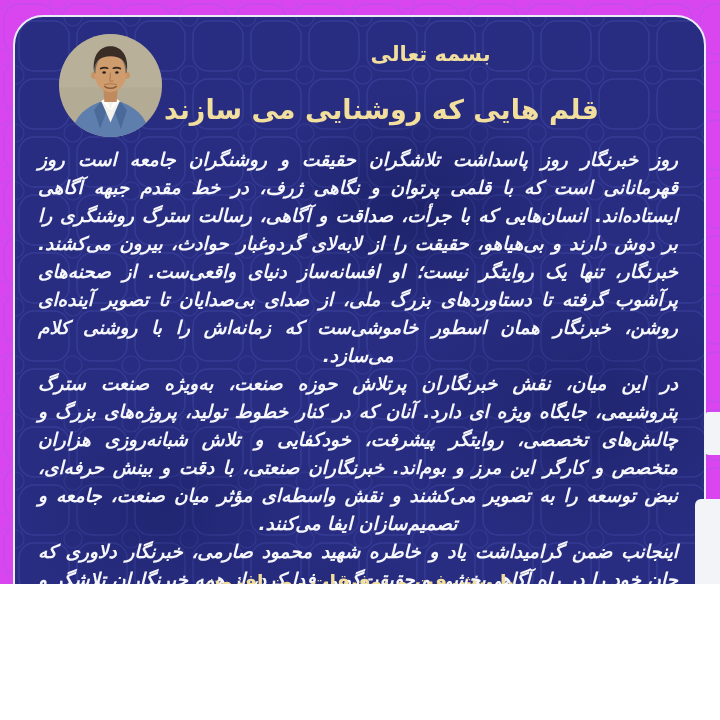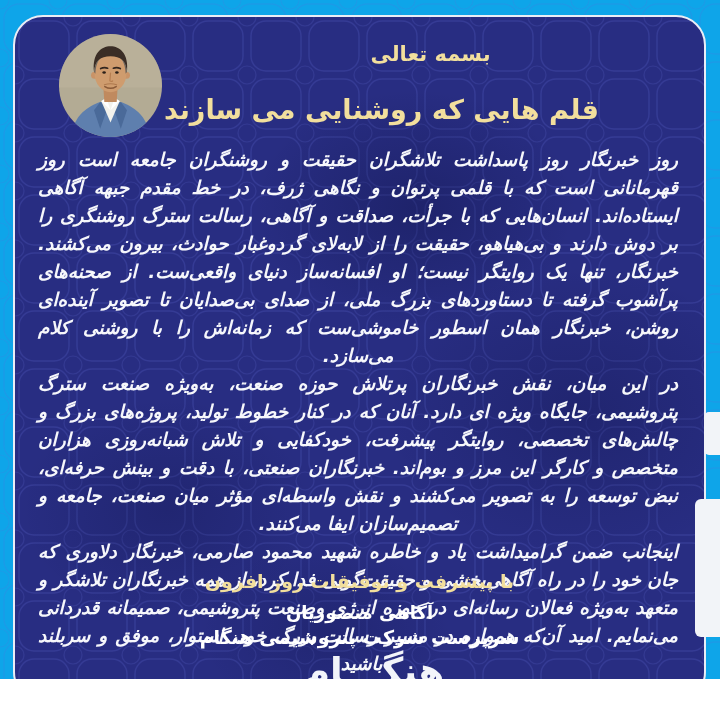--- a/index.html
+++ b/index.html
@@ -1,21 +1,21 @@
 <!DOCTYPE html>
 <html lang="fa"><head>
 <meta charset="utf-8">
 <style>
   * { box-sizing: border-box; margin: 0; padding: 0; }
   html,body { width:720px; height:720px; }
   body { font-family:"DejaVu Sans", sans-serif; }
 
   .stage{
-    position:relative; width:720px; height:679px;
-    background:#0ea5e9; overflow:hidden;
+    position:relative; width:720px; height:584px;
+    background:#d946ef; overflow:hidden;
   }
   .bg-pattern{ position:absolute; left:0; top:0; }
 
   .card{
     position:absolute; left:13px; top:15px; width:693px; height:687px;
     border:2px solid #e9edf6; border-radius:30px;
     background:#282d82; overflow:hidden;
   }
   .card-pattern{ position:absolute; left:0; top:0; }
   .card-texture{

